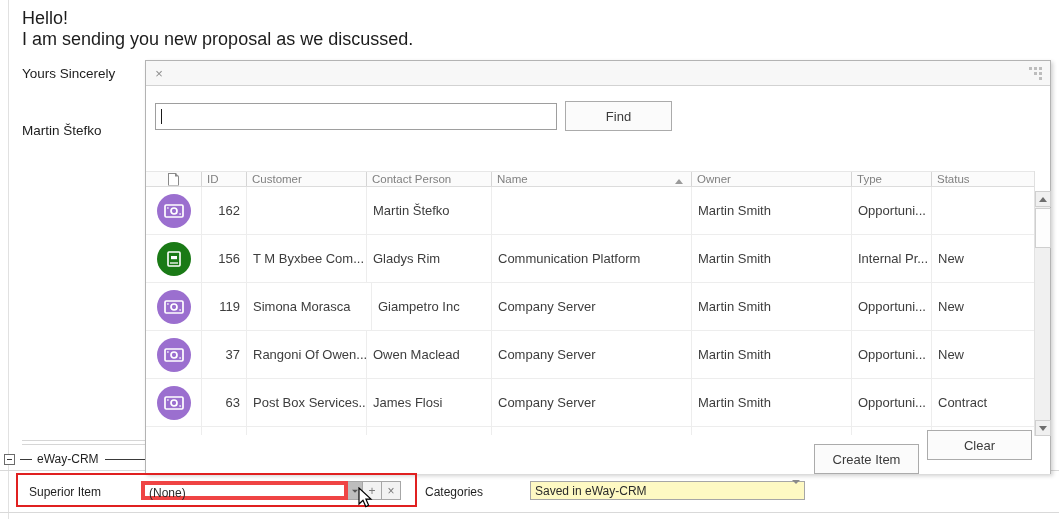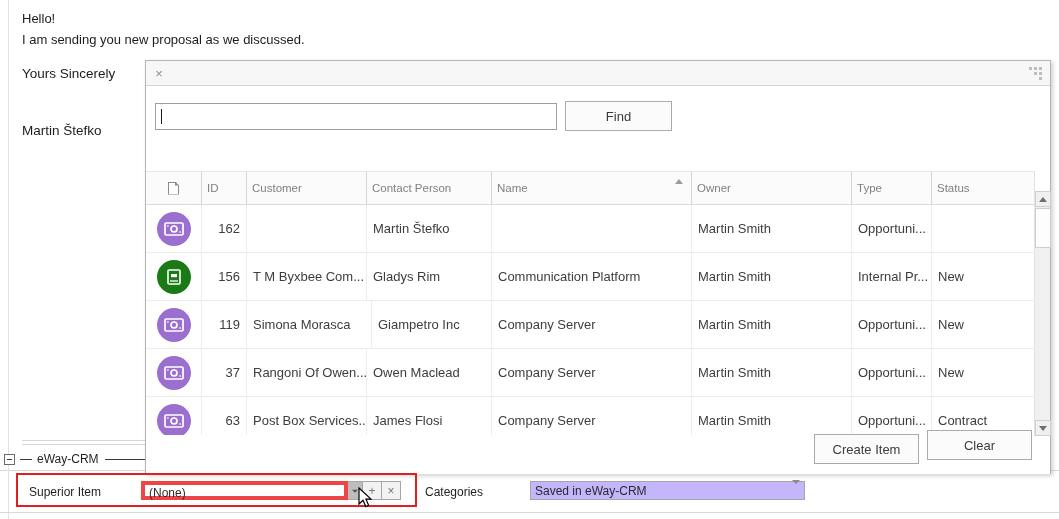--- a/index.html
+++ b/index.html
@@ -12,21 +12,21 @@
   }
   #root { position: relative; width: 1059px; height: 519px; background: #ffffff; }
 
   
   .mail-rule {
     position: absolute; left: 8px; top: 0; width: 1px; height: 519px;
     background: #e1e1e1;
   }
   .mail-body {
     position: absolute; left: 22px; top: 8px; width: 700px;
-    font-size: 13px; color: #1c1c1c; line-height: 21px;
+    font-size: 18px; color: #1c1c1c; line-height: 21px;
   }
   .mail-line { white-space: pre; }
   .mail-sig1 { position: absolute; left: 22px; top: 66px; font-size: 13.5px; color: #1c1c1c; }
   .mail-sig2 { position: absolute; left: 22px; top: 123px; font-size: 13.5px; color: #1c1c1c; }
 
   
   .form-sep1 { position: absolute; left: 22px; top: 440px; width: 398px; height: 1px; background: #d6d6d6; }
   .form-sep2 { position: absolute; left: 22px; top: 444px; width: 398px; height: 1px; background: #d6d6d6; }
 
   .group-hdr { position: absolute; left: 4px; top: 450px; height: 18px; display: flex; align-items: center; }
@@ -69,21 +69,21 @@
   .superior-plus, .superior-x {
     width: 19px; border: 1px solid #a6a6a6; border-left: none; background: #f2f2f2;
     display: flex; align-items: center; justify-content: center;
     font-size: 12px; color: #787878; line-height: 1;
   }
   .cursor-arrow { position: absolute; left: 358px; top: 487px; width: 16px; height: 22px; z-index: 40; }
 
   .lbl-categories { position: absolute; left: 425px; top: 485px; font-size: 12px; color: #1f1f1f; }
   .cat-select {
     position: absolute; left: 530px; top: 481px; width: 275px; height: 19px;
-    border: 1px solid #a6a6a6; background: #c4b5fd; display: flex; align-items: center;
+    border: 1px solid #a6a6a6; background: #fef9c3; display: flex; align-items: center;
     padding: 0 4px; font-size: 12px; color: #2b2b2b;
   }
   .cat-select .cat-caret { margin-left: auto; }
   .caret-down {
     width: 0; height: 0;
     border-left: 4px solid transparent; border-right: 4px solid transparent;
     border-top: 4px solid #8a8a8a;
   }
   .bottom-rule { position: absolute; left: 0; top: 512px; width: 1059px; height: 1px; background: #d9d9d9; }
   .bottom-rule2 { position: absolute; left: 0; top: 470px; width: 1059px; height: 1px; background: #d9d9d9; }
@@ -124,21 +124,21 @@
     background: #fbfbfb; display: flex; align-items: center; justify-content: center;
     font-size: 13px; color: #3b3b3b;
   }
 
   
   .grid {
     position: absolute; left: 0px; top: 85px; width: 889px; height: 264px;
     overflow: hidden; border-right: 1px solid #e0e0e0;
   }
   .grid-head {
-    display: flex; height: 34px; background: #fbfbfb;
+    display: flex; height: 16px; background: #fbfbfb;
     border-bottom: 1px solid #dcdcdc; border-top: 1px solid #e7e7e7;
   }
   .gh {
     font-size: 11.5px; color: #808080; display: flex; align-items: center;
     padding-left: 5px; border-left: 1px solid #d5d5d5; position: relative;
     overflow: hidden; white-space: nowrap;
   }
   .gh:first-child { border-left: none; justify-content: center; padding-left: 0; }
   .sort-asc {
     position: absolute; right: 8px; top: 7px;
@@ -192,21 +192,21 @@
     position: absolute; left: 0; top: 17px; width: 16px; height: 40px;
     background: #fdfdfd; border: 1px solid #cfcfcf;
   }
 
   .dlg-footer { position: absolute; left: 0; bottom: 0; width: 100%; height: 58px; }
   .dlg-btn {
     position: absolute; width: 105px; height: 30px; border: 1px solid #ababab;
     background: #fbfbfb; display: flex; align-items: center; justify-content: center;
     font-size: 13px; color: #3b3b3b;
   }
-  .btn-create { right: 131px; top: 18px; }
+  .btn-create { right: 131px; top: 28px; }
   .btn-clear { right: 18px; top: 14px; }
 </style>
 </head>
 <body>
 
 <div id="root">
 
   <div class="mail-rule"></div>
   <div class="mail-body">
     <div class="mail-line">Hello!</div>

